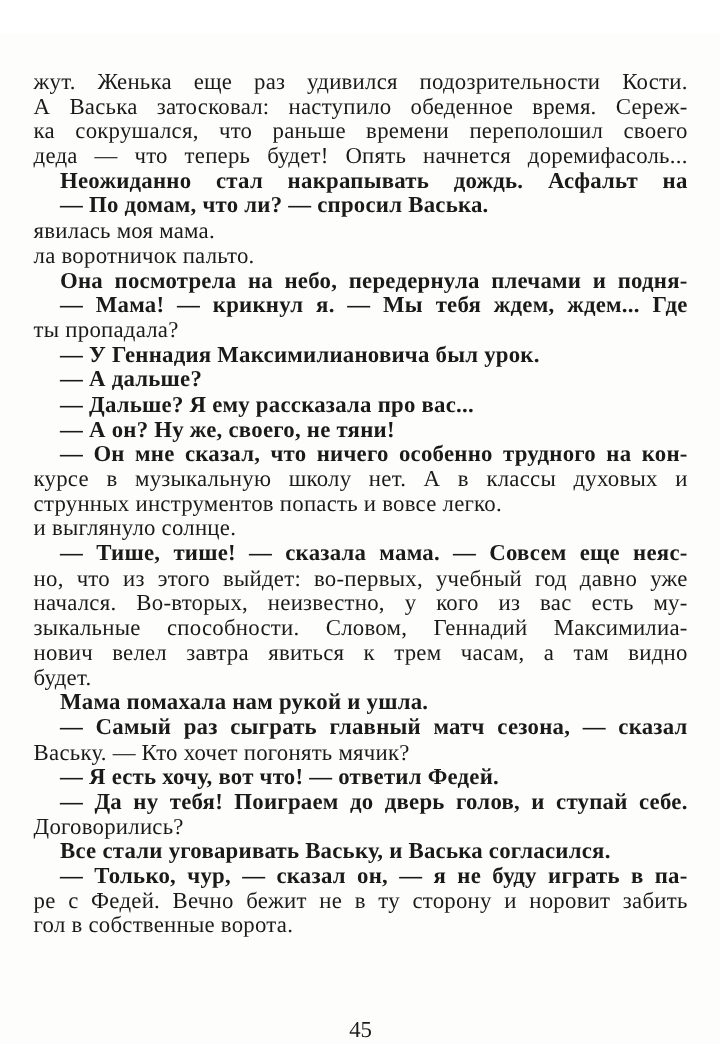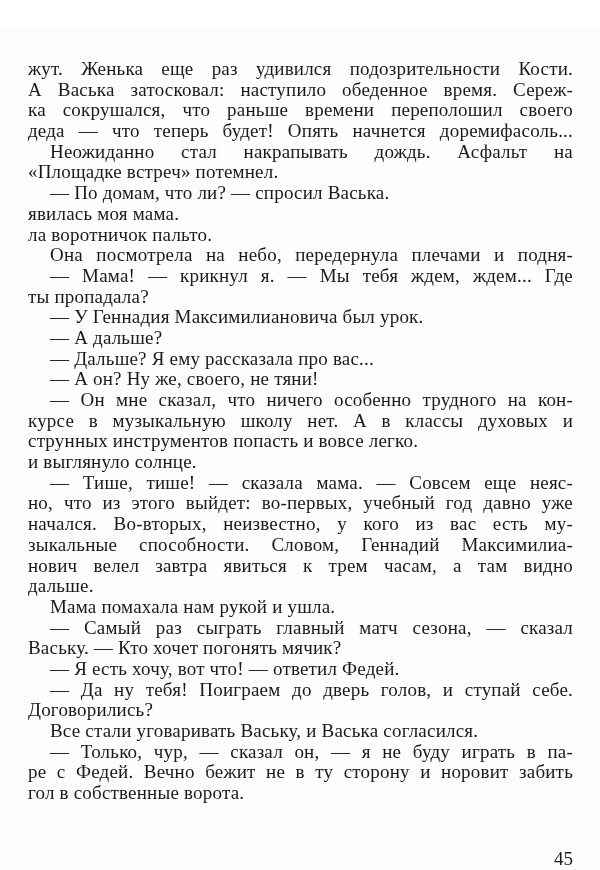--- a/index.html
+++ b/index.html
@@ -35,62 +35,62 @@
     text-align: left;
   }
   
   .line.j {
     text-align: justify;
     text-align-last: justify;
   }
   
   .line.i {
     padding-left: 22px;
+    font-weight: bold;
   }
   .page-number {
     position: absolute;
     left: 28px;
     top: 820px;
     width: 545px;
-    text-align: right;
+    text-align: center;
     font-size: 19px;
     line-height: 22px;
   }
 </style>
 </head>
 <body>
 
 <div class="page" style="background: rgb(253, 253, 251); color: rgb(26, 26, 26);">
   <div class="text-block">
       <div class="line j">жут. Женька еще раз удивился подозрительности Кости.</div>
       <div class="line j">А Васька затосковал: наступило обеденное время. Сереж-</div>
       <div class="line j">ка сокрушался, что раньше времени переполошил своего</div>
       <div class="line j">деда — что теперь будет! Опять начнется доремифасоль...</div>
       <div class="line j i">Неожиданно стал накрапывать дождь. Асфальт на</div>
-      <div class="line">«Площадке встреч» потемнел.</div>
       <div class="line i">— По домам, что ли? — спросил Васька.</div>
       <div class="line">явилась моя мама.</div>
       <div class="line">ла воротничок пальто.</div>
       <div class="line j i">Она посмотрела на небо, передернула плечами и подня-</div>
       <div class="line j i">— Мама! — крикнул я. — Мы тебя ждем, ждем... Где</div>
       <div class="line">ты пропадала?</div>
       <div class="line i">— У Геннадия Максимилиановича был урок.</div>
       <div class="line i">— А дальше?</div>
       <div class="line i">— Дальше? Я ему рассказала про вас...</div>
       <div class="line i">— А он? Ну же, своего, не тяни!</div>
       <div class="line j i">— Он мне сказал, что ничего особенно трудного на кон-</div>
       <div class="line j">курсе в музыкальную школу нет. А в классы духовых и</div>
       <div class="line">струнных инструментов попасть и вовсе легко.</div>
       <div class="line">и выглянуло солнце.</div>
       <div class="line j i">— Тише, тише! — сказала мама. — Совсем еще неяс-</div>
       <div class="line j">но, что из этого выйдет: во-первых, учебный год давно уже</div>
       <div class="line j">начался. Во-вторых, неизвестно, у кого из вас есть му-</div>
       <div class="line j">зыкальные способности. Словом, Геннадий Максимилиа-</div>
       <div class="line j">нович велел завтра явиться к трем часам, а там видно</div>
-      <div class="line">дальше.</div>
+      <div class="line">будет.</div>
       <div class="line i">Мама помахала нам рукой и ушла.</div>
       <div class="line j i">— Самый раз сыграть главный матч сезона, — сказал</div>
       <div class="line">Ваську. — Кто хочет погонять мячик?</div>
       <div class="line i">— Я есть хочу, вот что! — ответил Федей.</div>
       <div class="line j i">— Да ну тебя! Поиграем до дверь голов, и ступай себе.</div>
       <div class="line">Договорились?</div>
       <div class="line i">Все стали уговаривать Ваську, и Васька согласился.</div>
       <div class="line j i">— Только, чур, — сказал он, — я не буду играть в па-</div>
       <div class="line j">ре с Федей. Вечно бежит не в ту сторону и норовит забить</div>
       <div class="line">гол в собственные ворота.</div>

